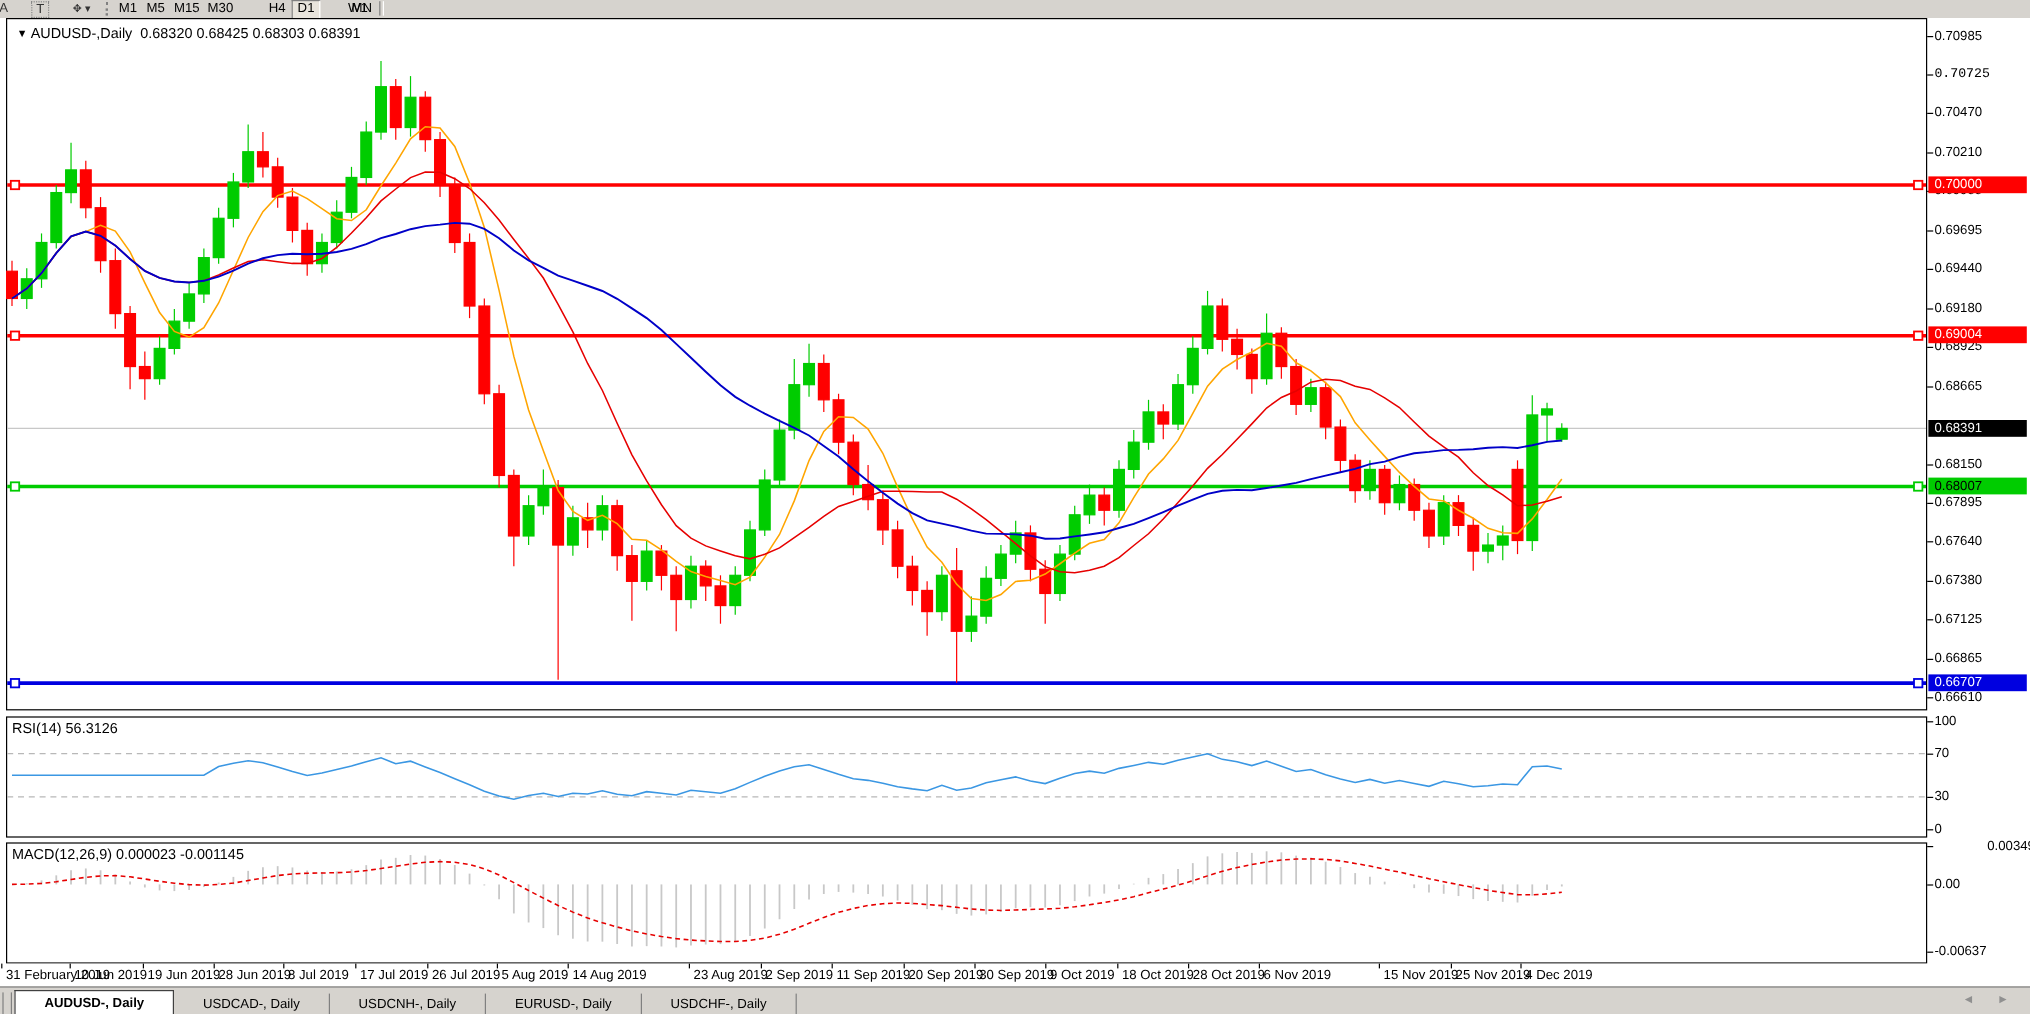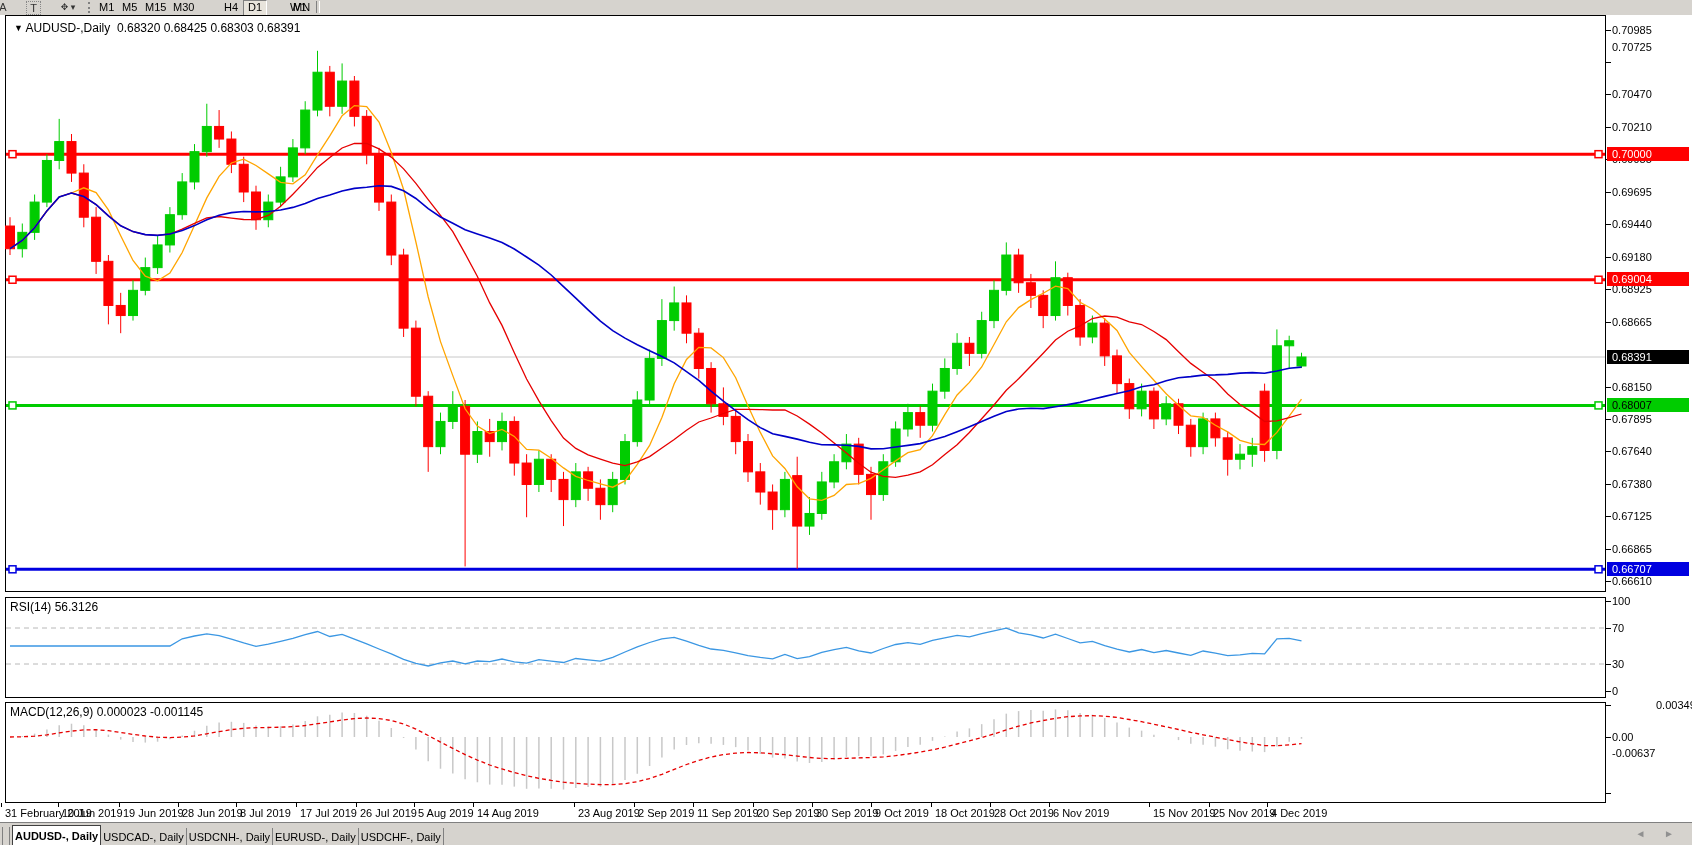--- a/index.html
+++ b/index.html
@@ -24,21 +24,21 @@
   .axlabel{position:absolute;left:1612px;font-size:11px;color:#000;white-space:nowrap;}
   .axtick{position:absolute;left:1606px;width:5px;height:1px;background:#000;}
   .badge{position:absolute;left:1607px;width:82px;height:14px;font-size:11px;line-height:14px;padding-left:5px;box-sizing:border-box;z-index:6;}
   
   #dateaxis{position:absolute;left:0;top:803px;width:1692px;height:19px;background:#fff;}
   .dlabel{position:absolute;top:4px;font-size:11px;color:#000;white-space:nowrap;}
   .dtick{position:absolute;top:0;width:1px;height:4px;background:#000;}
   
   #tabbar{position:absolute;left:0;top:822px;width:1692px;height:23px;background:#d6d3ce;border-top:1px solid #808080;display:flex;align-items:flex-end;}
   #tabgrip{width:6px;height:18px;margin:0 2px 1px 2px;border-left:1px solid #808080;border-right:1px solid #808080;}
-  .tab{height:18px;line-height:18px;padding:0 2px;font-size:11px;color:#000;border-right:1px solid #808080;margin-bottom:0;}
+  .tab{height:18px;line-height:18px;padding:0 24px;font-size:11px;color:#000;border-right:1px solid #808080;margin-bottom:0;}
   .tab.active{background:#fff;border:1px solid #404040;border-bottom:none;height:20px;line-height:20px;font-weight:bold;}
   #tabarrows{position:absolute;right:10px;top:828px;font-size:10px;color:#909090;letter-spacing:8px;}
   svg{position:absolute;left:0;top:0;}
 </style>
 </head>
 <body>
 <div id="window">
 
 <div id="toolbar">
       <div class="tbicon" style="position: absolute; left: -4px; top: 0px; width: 14px; height: 14px; line-height: 14px; text-align: center;">A</div>
@@ -118,21 +118,21 @@
       <div class="tab">USDCAD-, Daily</div>
       <div class="tab">USDCNH-, Daily</div>
       <div class="tab">EURUSD-, Daily</div>
       <div class="tab">USDCHF-, Daily</div>
     </div>
 <div id="tabarrows">◄ ►</div>
 
 <div class="axtick" style="top: 30px;"></div>
     <div class="axlabel" style="top: 24px;">0.70985</div>
     <div class="axtick" style="top: 62px;"></div>
-    <div class="axlabel" style="top: 41px;">0.70725</div>
+    <div class="axlabel" style="top: 56px; font-family: Liberation Mono, monospace;">0.70725</div>
     <div class="axtick" style="top: 94px;"></div>
     <div class="axlabel" style="top: 88px;">0.70470</div>
     <div class="axtick" style="top: 127px;"></div>
     <div class="axlabel" style="top: 121px;">0.70210</div>
     <div class="axtick" style="top: 159px;"></div>
     <div class="axlabel" style="top: 153px;">0.69955</div>
     <div class="axtick" style="top: 192px;"></div>
     <div class="axlabel" style="top: 186px;">0.69695</div>
     <div class="axtick" style="top: 224px;"></div>
     <div class="axlabel" style="top: 218px;">0.69440</div>
@@ -515,14 +515,14 @@
     <div class="axlabel" style="top: 622px;">70</div>
     <div class="axtick" style="top: 664px;"></div>
     <div class="axlabel" style="top: 658px;">30</div>
     <div class="axtick" style="top: 691px;"></div>
     <div class="axlabel" style="top: 685px;">0</div>
     <div class="axtick" style="top: 705px;"></div>
     <div class="axlabel" style="top: 699px; padding-left: 44px;">0.00349</div>
     <div class="axtick" style="top: 737px;"></div>
     <div class="axlabel" style="top: 731px;">0.00</div>
     <div class="axtick" style="top: 793px;"></div>
-    <div class="axlabel" style="top: 747px;">-0.00637</div>
+    <div class="axlabel" style="top: 787px;">-0.00637</div>
 </div>
 
 </body></html>

